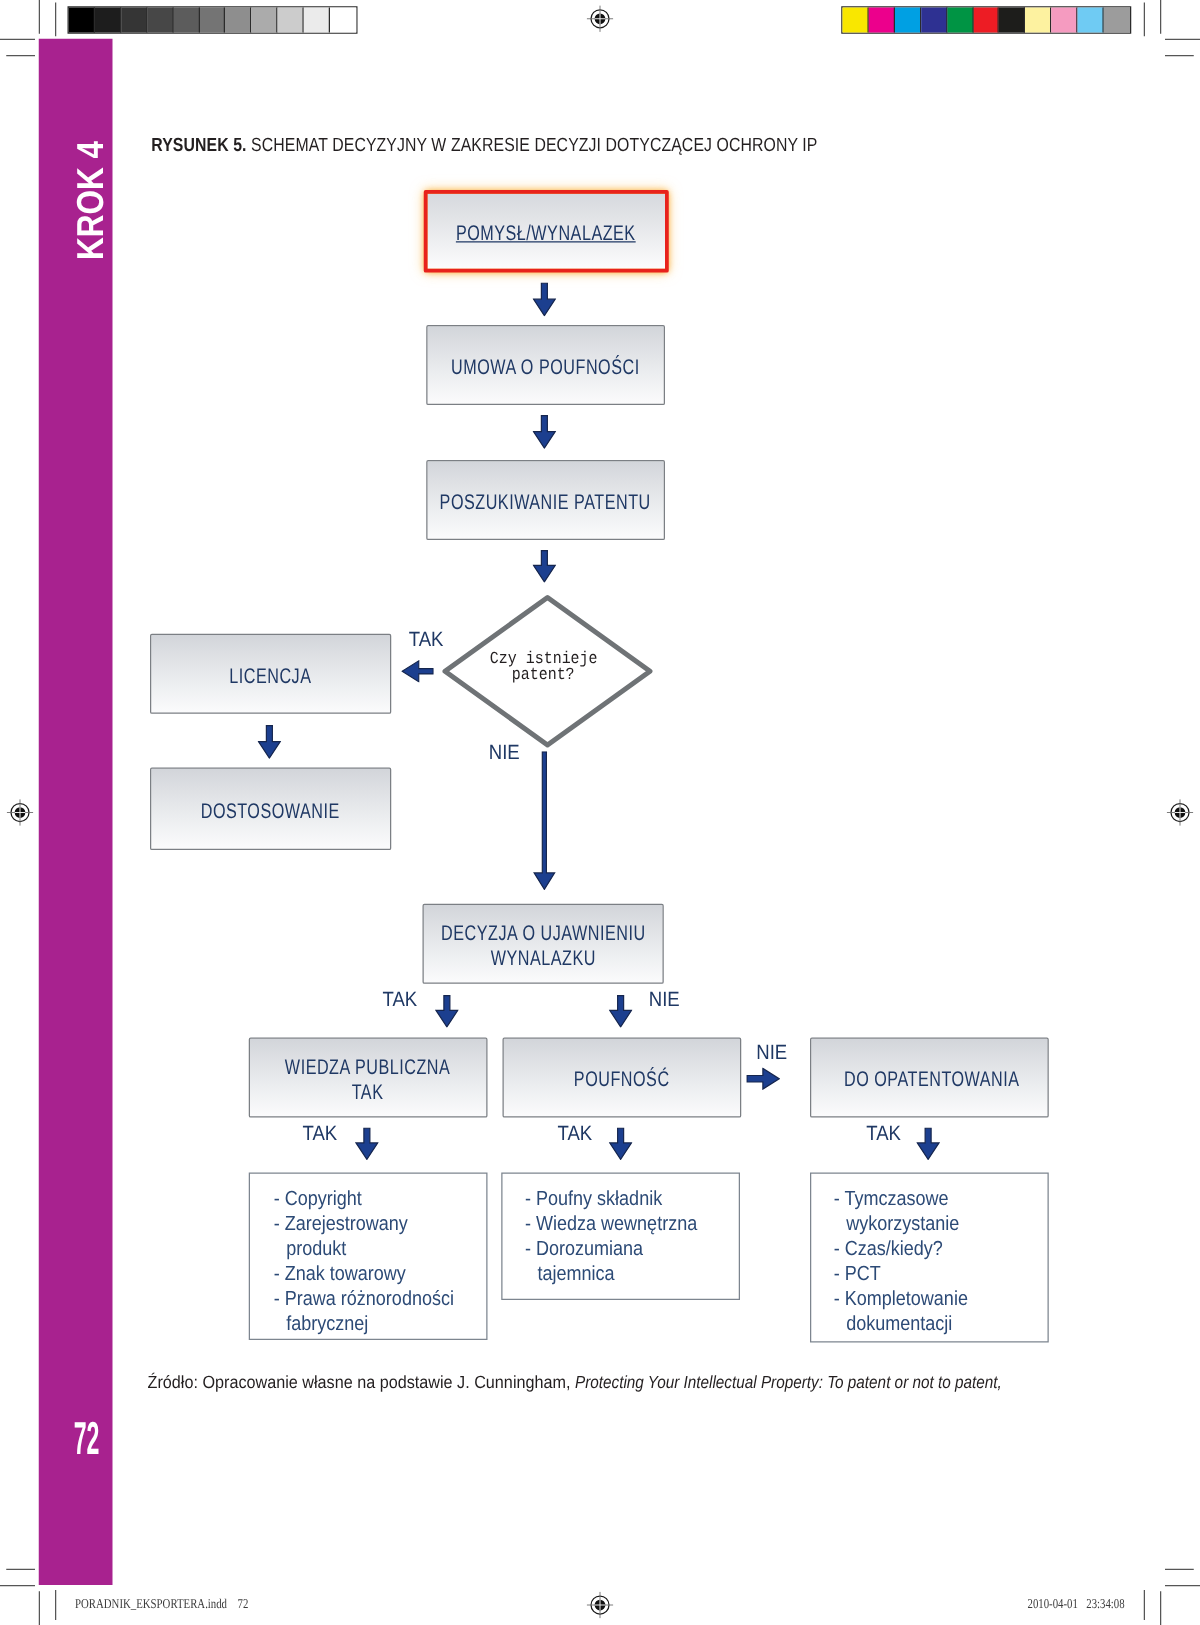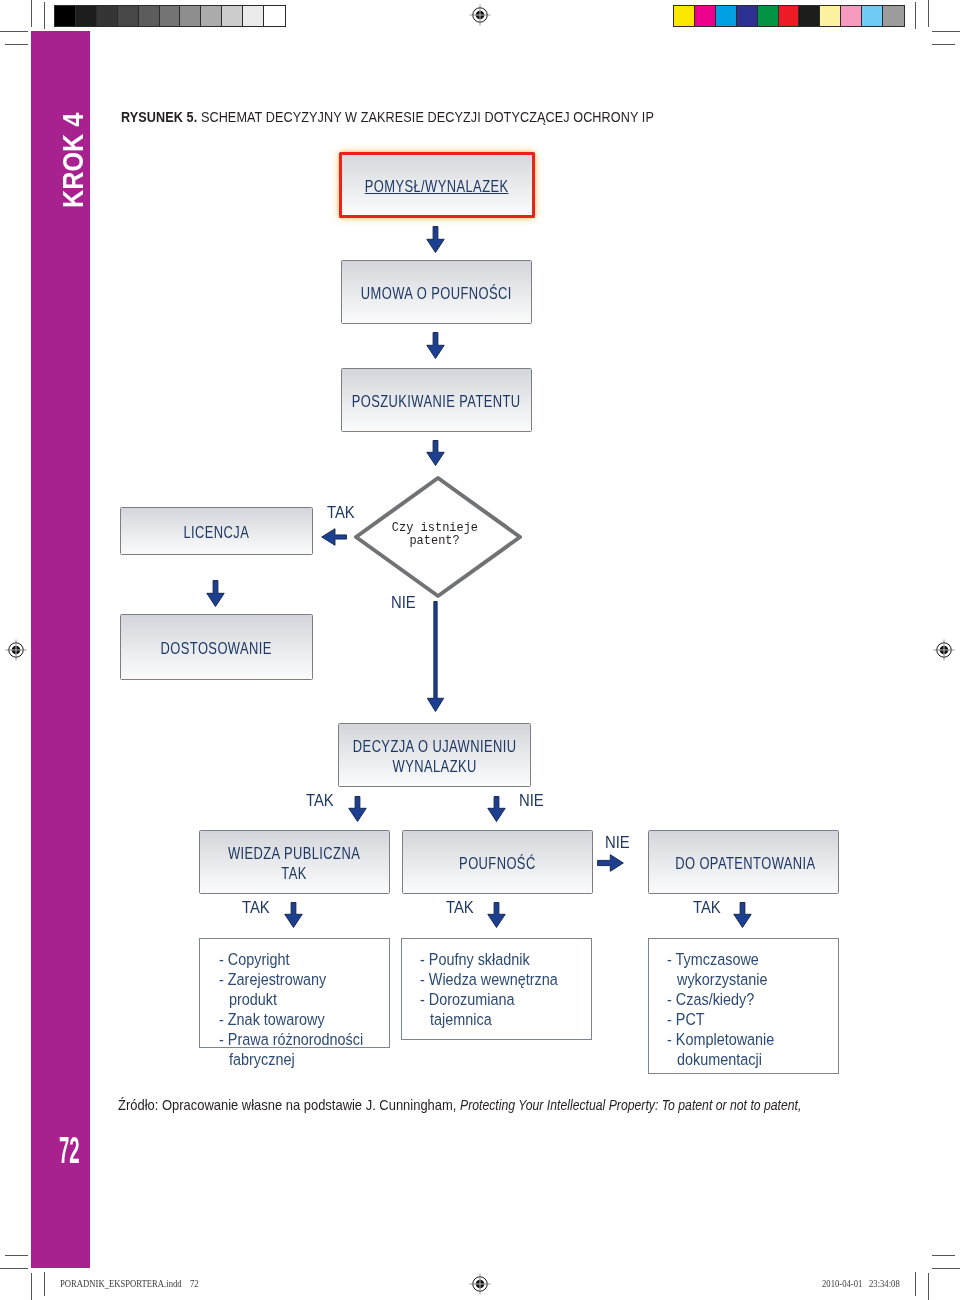--- a/index.html
+++ b/index.html
@@ -182,21 +182,21 @@
   <div class="dtext" style="left:349px;top:520.5px;width:172px;font-size:13.6px;line-height:13px;font-family:Liberation Mono, monospace;">
     <div><span>Czy istnieje</span></div>
     <div><span>patent?</span></div>
   </div>
 
   <div class="lbl" style="left:327px;top:503px;font-size:16.5px;">TAK</div>
   <svg class="arrow" style="left:321px;top:528px;" width="26" height="18" viewBox="0 0 26 18">
     <path d="M25.5 6.9 H14 V0.7 L0.7 9 L14 17.3 V11.1 H25.5 Z" fill="#1c3f8f" stroke="#15264d" stroke-width="0.9" stroke-linejoin="miter"></path>
   </svg>
 
-  <div class="fbox" style="left:120px;top:507px;width:193px;height:48px;font-size:17px;">
+  <div class="fbox" style="left:120px;top:507px;width:193px;height:64px;font-size:17px;">
     <span>LICENCJA</span>
   </div>
 
   <svg class="arrow" style="left:206.0px;top:579.5px;" width="19" height="27" viewBox="0 0 19 27">
     <path d="M7.1 0.5 H11.9 V13.30 H18.20 L9.5 26.5 L0.80 13.30 H7.1 Z" fill="#1c3f8f" stroke="#16264e" stroke-width="0.95" stroke-linejoin="miter"></path>
   </svg>
 
   <div class="fbox" style="left:120px;top:614px;width:193px;height:66px;font-size:17px;">
     <span>DOSTOSOWANIE</span>
   </div>
@@ -240,21 +240,21 @@
   </svg>
   <div class="lbl" style="left:445.5px;top:897.5px;font-size:16.5px;">TAK</div>
   <svg class="arrow" style="left:486.5px;top:902px;" width="19" height="26" viewBox="0 0 19 26">
     <path d="M7.1 0.5 H11.9 V12.30 H18.20 L9.5 25.5 L0.80 12.30 H7.1 Z" fill="#1c3f8f" stroke="#16264e" stroke-width="0.95" stroke-linejoin="miter"></path>
   </svg>
   <div class="lbl" style="left:692.5px;top:897.5px;font-size:16.5px;">TAK</div>
   <svg class="arrow" style="left:732.5px;top:902px;" width="19" height="26" viewBox="0 0 19 26">
     <path d="M7.1 0.5 H11.9 V12.30 H18.20 L9.5 25.5 L0.80 12.30 H7.1 Z" fill="#1c3f8f" stroke="#16264e" stroke-width="0.95" stroke-linejoin="miter"></path>
   </svg>
 
-  <div class="lbox" id="list1" style="left:199px;top:938px;width:191px;height:110px;font-size:16.3px;line-height:20px;padding:10px 0 0 19px;">
+  <div class="lbox" id="list1" style="left:199px;top:938px;width:191px;height:134px;font-size:16.3px;line-height:20px;padding:10px 0 0 19px;">
       <div><span>- Copyright</span></div>
       <div><span>- Zarejestrowany</span></div>
       <div class="ind"><span>produkt</span></div>
       <div><span>- Znak towarowy</span></div>
       <div><span>- Prawa różnorodności</span></div>
       <div class="ind"><span>fabrycznej</span></div>
     </div>
   <div class="lbox" id="list2" style="left:401px;top:938px;width:191px;height:102px;font-size:16.3px;line-height:20px;padding:10px 0 0 18px;">
       <div><span>- Poufny składnik</span></div>
       <div><span>- Wiedza wewnętrzna</span></div>

